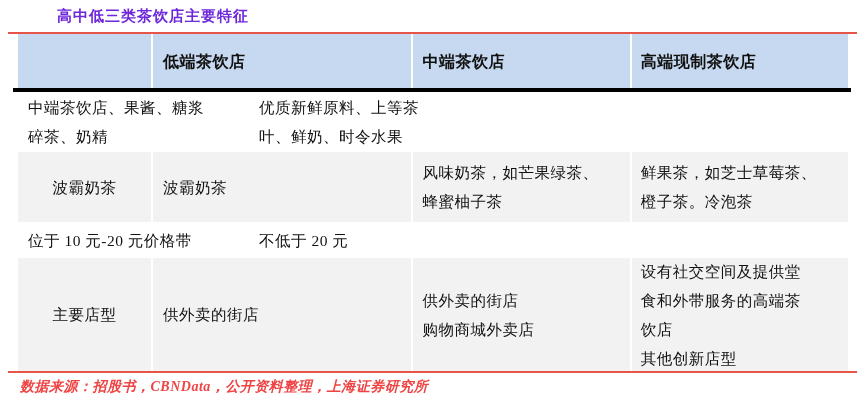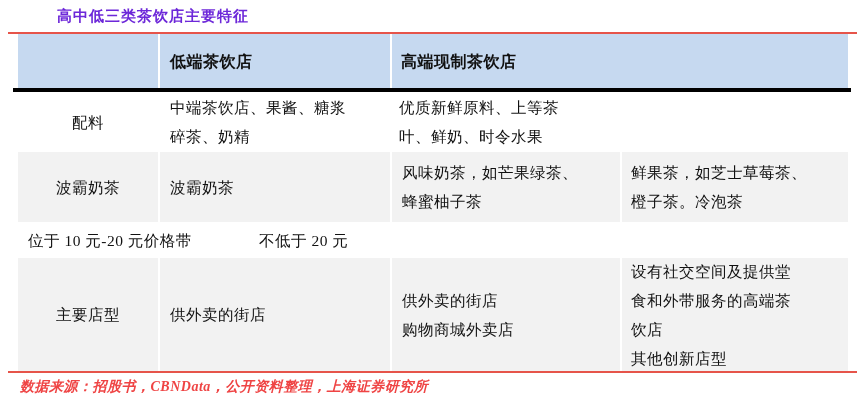--- a/index.html
+++ b/index.html
@@ -60,21 +60,21 @@
     box-sizing: border-box;
     display: flex;
     align-items: center;
     font-size: 15.5px;
     line-height: 29px;
     white-space: pre-line;
     letter-spacing: 0.5px;
   }
   .cell + .cell { border-left: 2px solid #ffffff; }
   .c-label { width: 140px; justify-content: center; text-align: center; }
-  .c-low   { width: 232px; padding-left: 10px; padding-right: 12px; }
+  .c-low   { width: 272px; padding-left: 10px; padding-right: 12px; }
   .c-mid   { width: 230px; padding-left: 10px; padding-right: 6px; }
   .c-high  { width: 228px; padding-left: 9px;  padding-right: 21px; }
   .thead .cell { font-weight: bold; font-size: 16px; }
   .source {
     position: absolute;
     left: 20px;
     top: 378px;
     font-size: 14px;
     font-weight: bold;
     font-style: italic;
@@ -91,29 +91,29 @@
 
   <div class="redline top"></div>
 
   <div class="tbl">
 
     <div class="trow thead">
       <div class="cell c-label"></div>
       <div class="cell c-low">
         <span>低端茶饮店</span>
       </div>
+      <div class="cell c-mid">
+        <span>中端茶饮店</span>
+      </div>
       <div class="cell c-high">
         <span>高端现制茶饮店</span>
       </div>
     </div>
 
     <div class="trow row-0">
-      <div class="cell c-label">
-        <span>配料</span>
-      </div>
       <div class="cell c-mid">
         <span>中端茶饮店、果酱、糖浆
 碎茶、奶精</span>
       </div>
       <div class="cell c-high">
         <span>优质新鲜原料、上等茶
 叶、鲜奶、时令水果</span>
       </div>
     </div>
 

